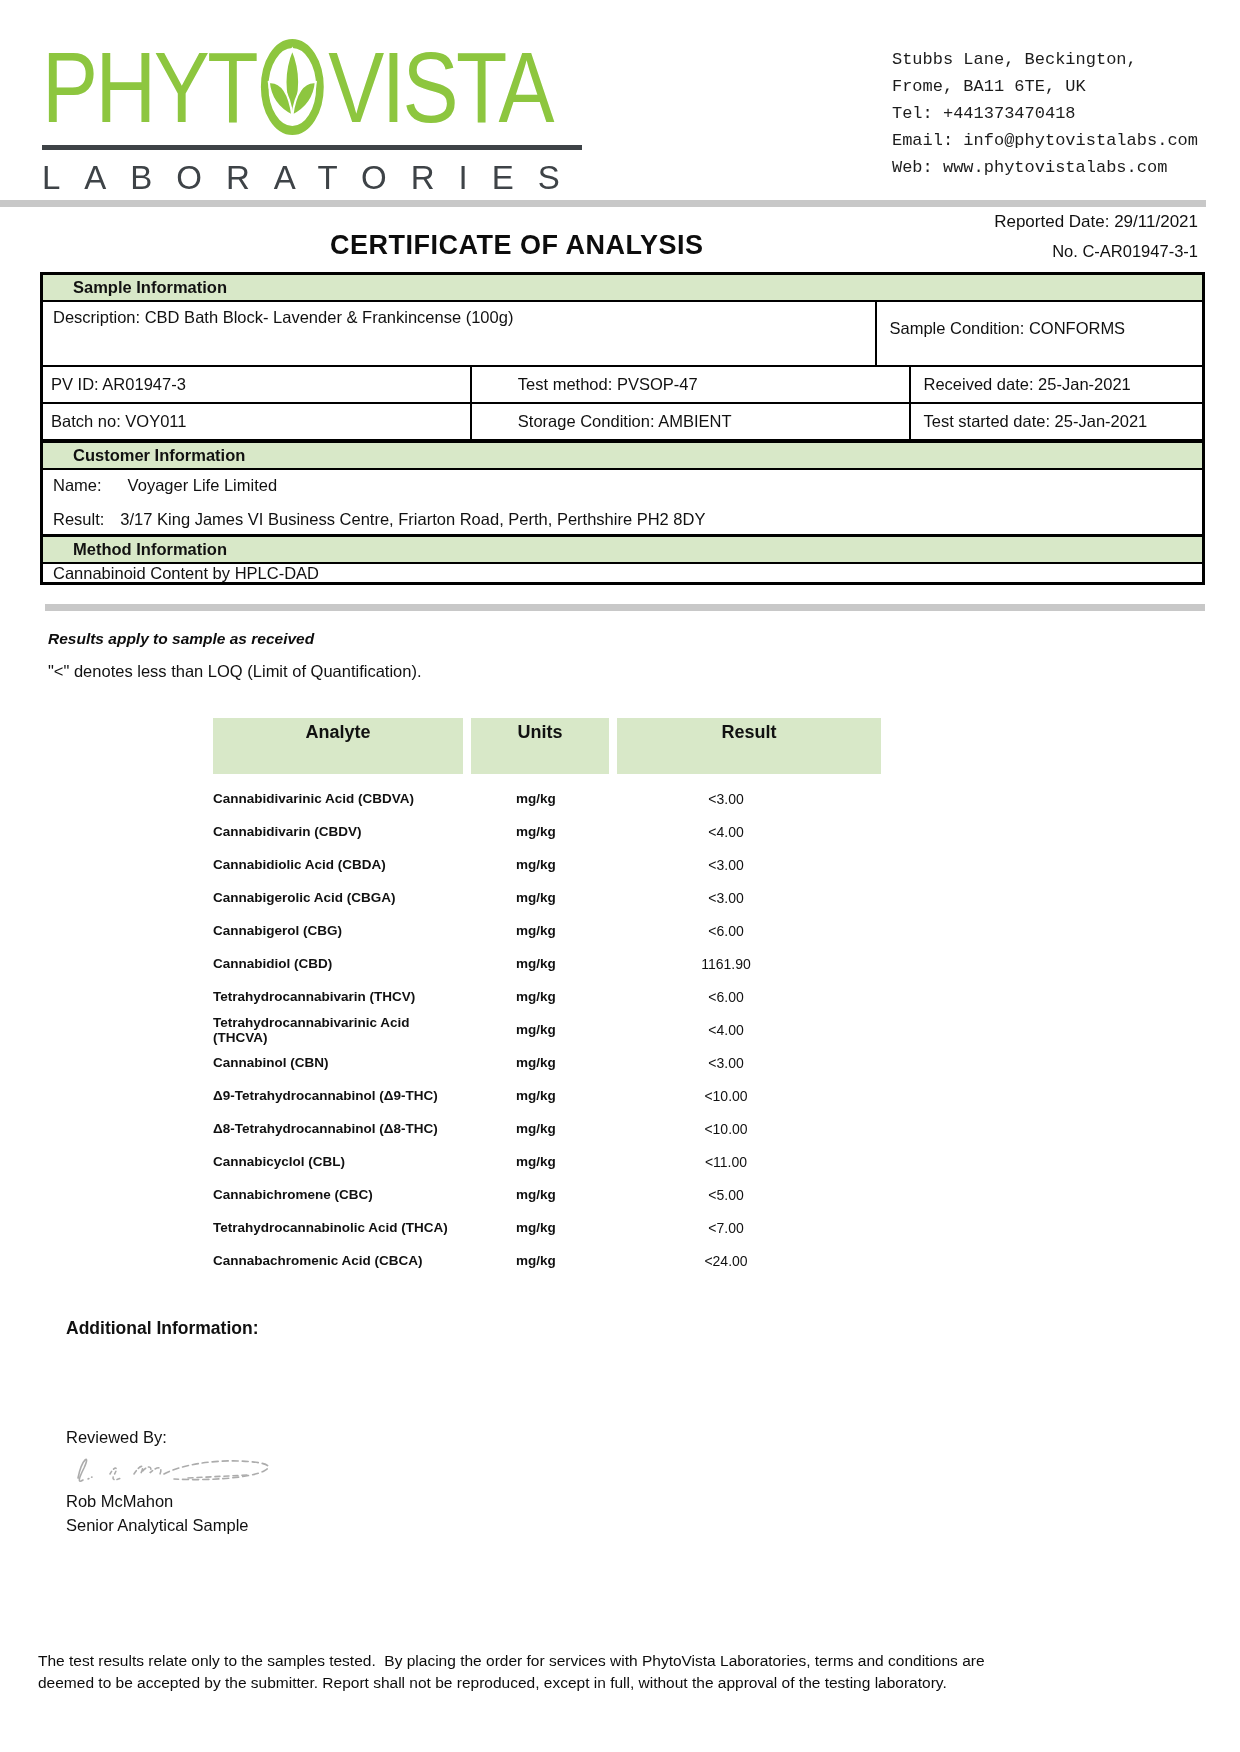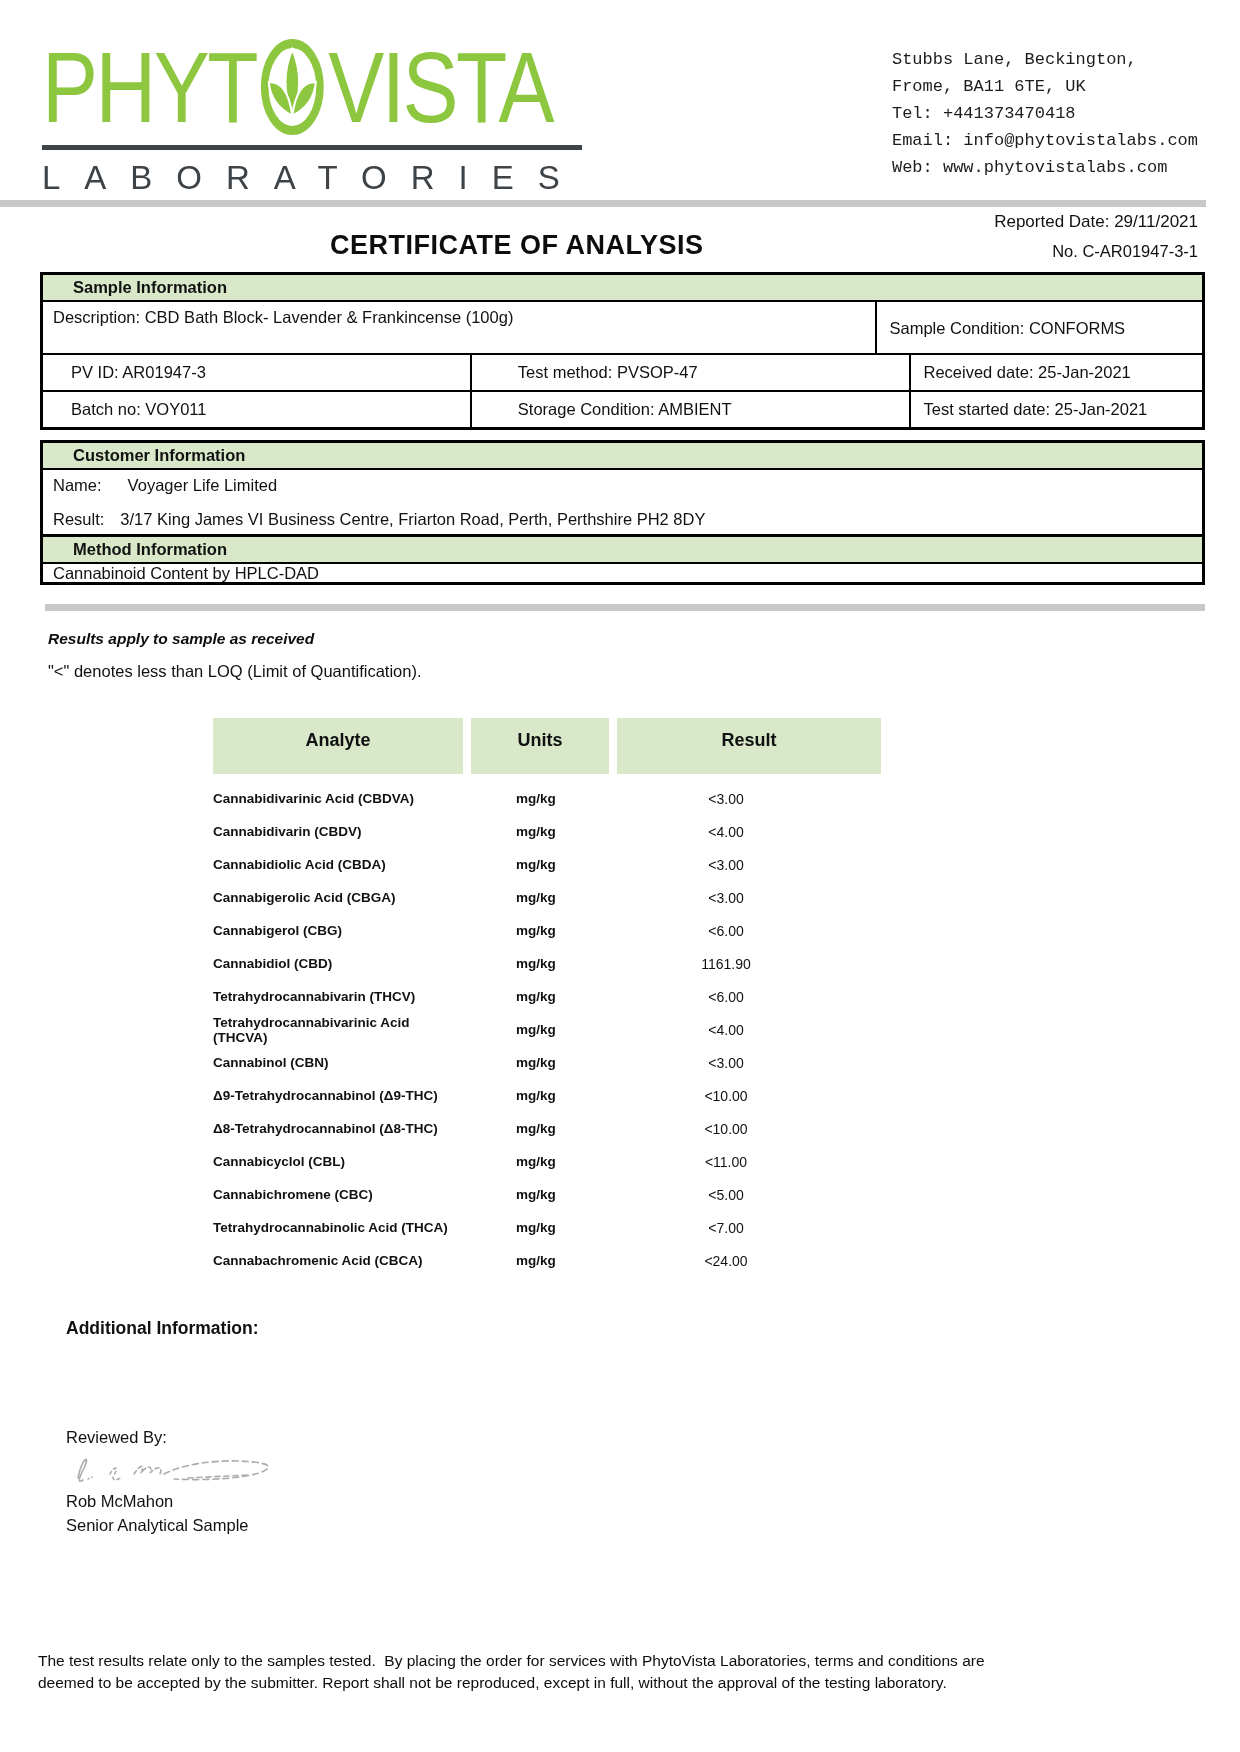--- a/index.html
+++ b/index.html
@@ -31,47 +31,47 @@
   .report-no    { position:absolute; right:42px; top:242px; font-size:16.5px; color:#111; }
   .coa-title    { position:absolute; left:330px; top:230px; font-size:27px; font-weight:700; color:#0d0d0d; letter-spacing:0.5px; }
 
   
   .info-table { position:absolute; left:40px; width:1165px; border:3px solid #000; background:#fff; }
   .sec-band { background:#d8e8c8; border-bottom:2px solid #000; font-weight:700; font-size:16.5px; padding:3px 0 3px 30px; }
   .t-sample { top:272px; }
   .t-customer { top:440px; }
   .t-method { top:534px; }
 
-  .row-desc { display:flex; height:51px; }
+  .row-desc { display:flex; height:63px; }
   .cell { font-size:16.5px; }
   .desc-cell { flex:0 0 72%; border-right:2px solid #000; padding:6px 10px; }
   .cond-cell { flex:1; padding:17px 0 0 12px; }
   .row-3 { display:flex; height:37px; border-top:2px solid #000; }
-  .c-a { flex:0 0 37%; border-right:2px solid #000; display:flex; align-items:center; padding-left:28px; }
+  .c-a { flex:0 0 37%; border-right:2px solid #000; display:flex; align-items:center; padding-left:8px; }
   .c-b { flex:0 0 35%; border-right:2px solid #000; display:flex; align-items:center; padding-left:12px;margin-left:34px; }
   .c-c { flex:1; display:flex; align-items:center; padding-left:12px; }
 
   .cust-cell { height:64px; padding:6px 10px; }
   .cust-line { font-size:16.5px; }
   .cust-line + .cust-line { margin-top:15px; }
   .kv-val-name { margin-left:26px; }
   .kv-val-addr { margin-left:16px; }
 
   .method-cell { height:18px; display:flex; align-items:center; padding-left:10px; font-size:16.5px; }
 
   
   .results-note { position:absolute; left:48px; top:630px; font-size:15.5px; font-weight:700; font-style:italic; color:#0d0d0d; }
   .loq-note     { position:absolute; left:48px; top:662px; font-size:16.5px; color:#111; }
 
   
   .res-table { position:absolute; left:213px; top:718px; width:668px; }
   .res-head { display:flex; gap:8px; }
   .res-head .hcell {
     background:#d8e8c8; height:56px; font-size:18px; font-weight:700;
-    text-align:center; padding-top:12px;
+    text-align:center; padding-top:4px;
   }
   .hc1 { width:250px; } .hc2 { width:138px; } .hc3 { width:264px; }
   .res-body { margin-top:8px; }
   .res-row { display:flex; height:33px; align-items:center; }
   .rc-analyte { width:250px; font-size:13.5px; font-weight:700; text-align:left; }
   .rc-units   { width:146px; font-size:13.5px; font-weight:700; text-align:center; }
   .rc-result  { width:234px; font-size:14px; text-align:center; }
 
   
   .addl-info   { position:absolute; left:66px; top:1318px; font-size:17.5px; font-weight:700; }

